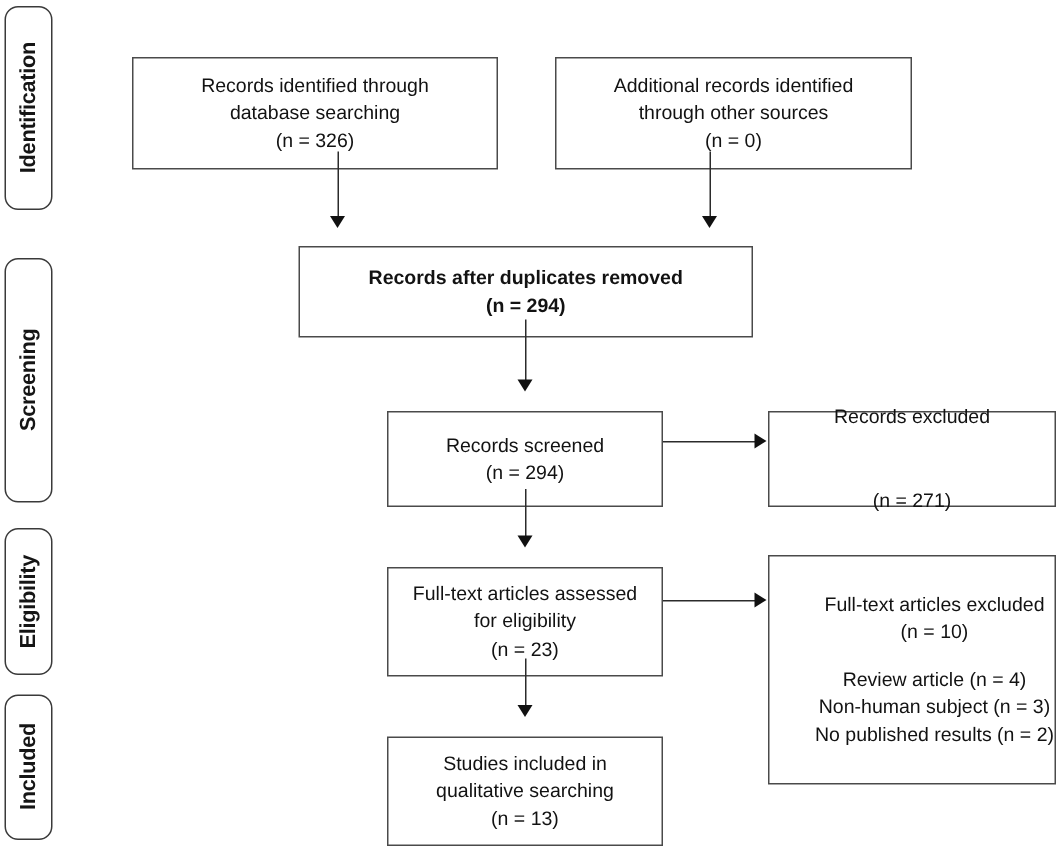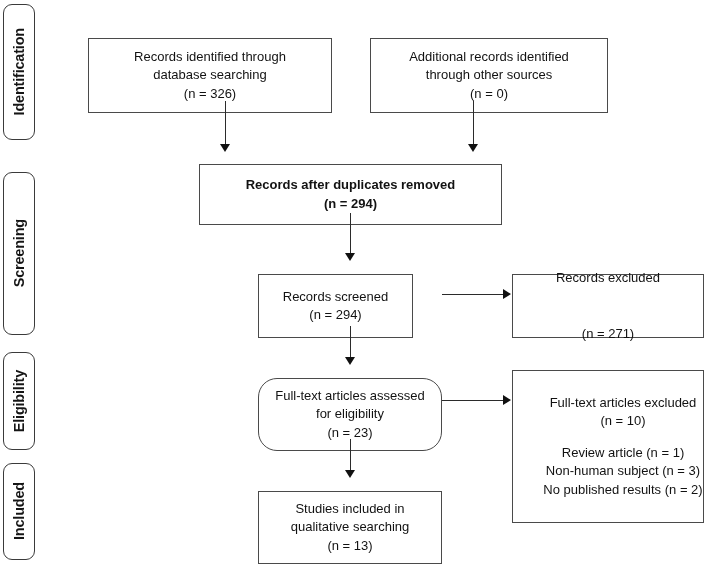--- a/index.html
+++ b/index.html
@@ -126,47 +126,47 @@
   <div class="arrow-down" style="left:468px; top:144px;"></div>
 
   <div class="flow-box" style="left:199px; top:152px; width:303px; height:61px;font-weight:bold;">
     <span class="line">Records after duplicates removed</span>
     <span class="line">(n = 294)</span>
   </div>
 
   <div class="v-line" style="left:350px; top:213px; height:41px;"></div>
   <div class="arrow-down" style="left:345px; top:253px;"></div>
 
-  <div class="flow-box" style="left:258px; top:262px; width:155px; height:64px;">
+  <div class="flow-box" style="left:258px; top:262px; width:184px; height:64px;">
     <span class="line">Records screened</span>
     <span class="line">(n = 294)</span>
   </div>
 
   <div class="flow-box" style="left:512px; top:262px; width:192px; height:64px;gap:38px;">
     <span class="line">Records excluded</span>
     <span class="line">(n = 271)</span>
   </div>
 
   <div class="h-line" style="left:442px; top:294px; width:62px;"></div>
   <div class="arrow-right" style="left:503px; top:289px;"></div>
 
   <div class="v-line" style="left:350px; top:326px; height:32px;"></div>
   <div class="arrow-down" style="left:345px; top:357px;"></div>
 
-  <div class="flow-box" style="left:258px; top:366px; width:184px; height:73px;border-radius:19px;">
+  <div class="flow-box" style="left:258px; top:366px; width:184px; height:73px;">
     <span class="line">Full-text articles assessed</span>
     <span class="line">for eligibility</span>
     <span class="line">(n = 23)</span>
   </div>
 
   <div class="flow-box" style="left:512px; top:358px; width:192px; height:153px;padding-left:36px;">
     <span class="line">Full-text articles excluded</span>
     <span class="line">(n = 10)</span>
     <span class="gap"></span>
-    <span class="line">Review article (n = 1)</span>
+    <span class="line">Review article (n = 4)</span>
     <span class="line">Non-human subject (n = 3)</span>
     <span class="line">No published results (n = 2)</span>
   </div>
 
   <div class="h-line" style="left:442px; top:400px; width:62px;"></div>
   <div class="arrow-right" style="left:503px; top:395px;"></div>
 
   <div class="v-line" style="left:350px; top:439px; width:0; height:32px;"></div>
   <div class="arrow-down" style="left:345px; top:470px;"></div>
 

